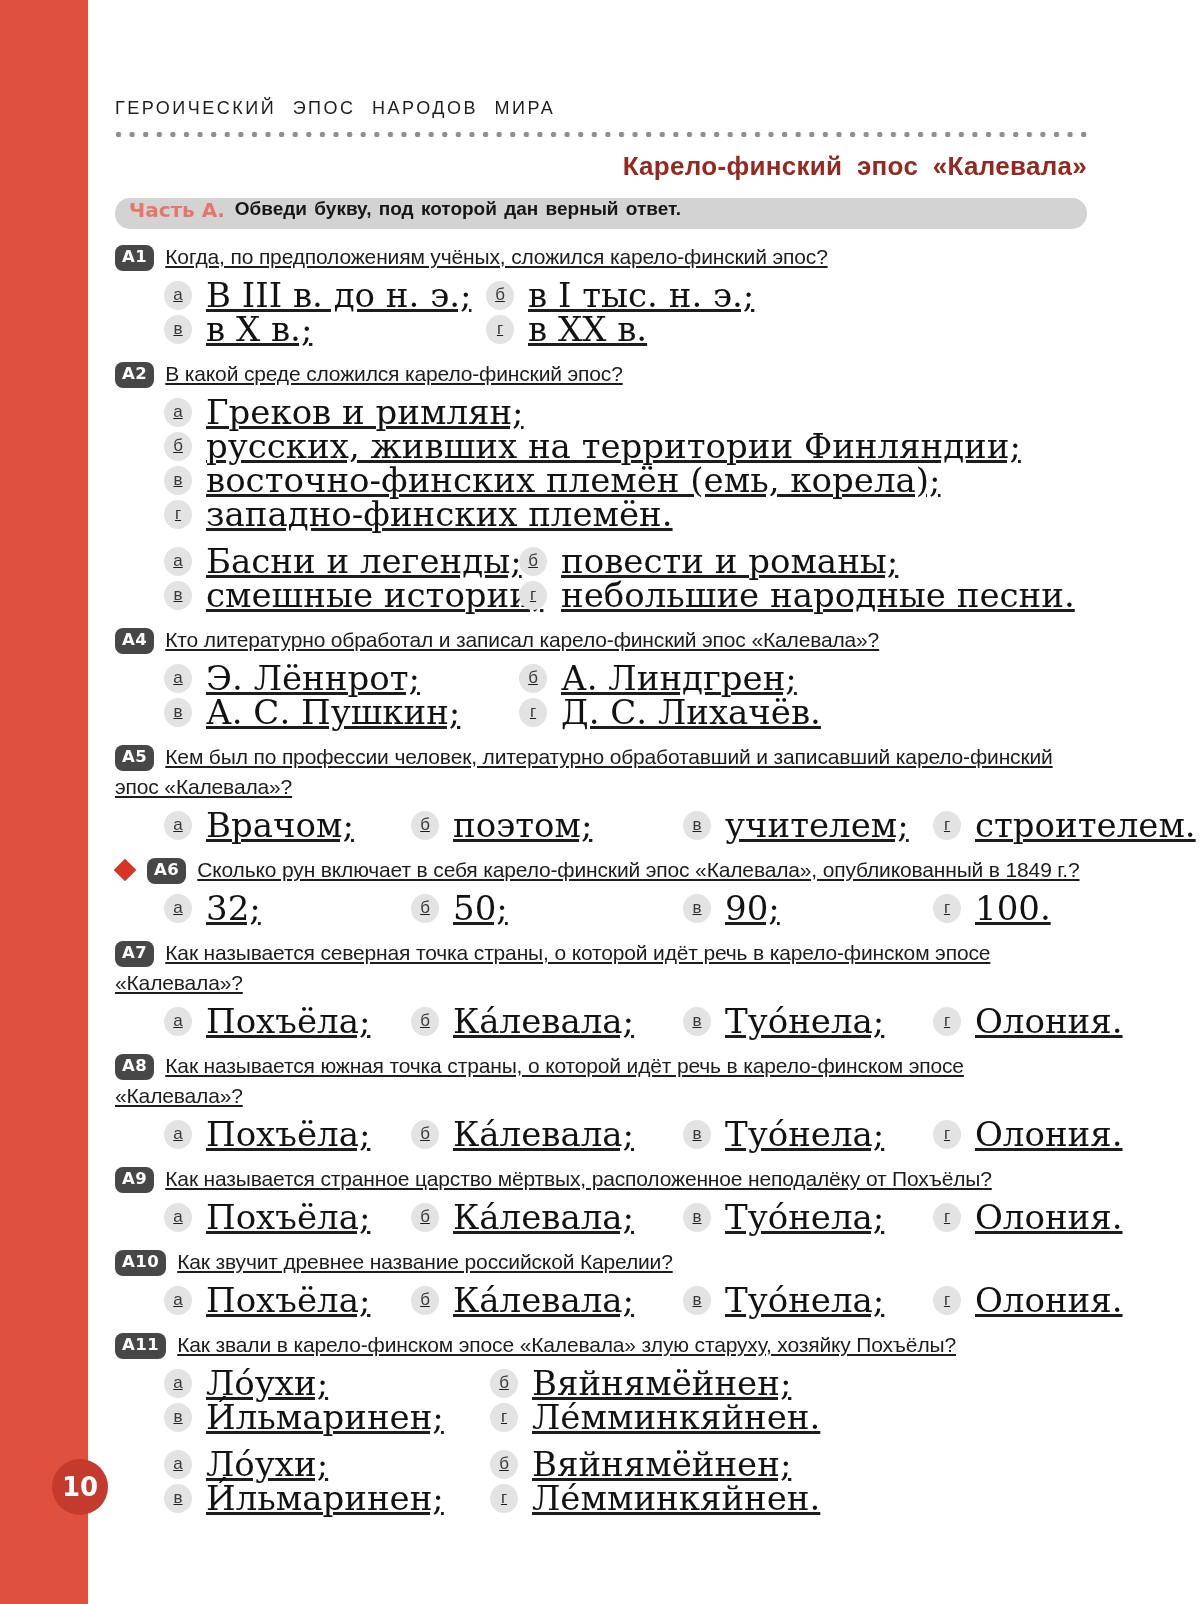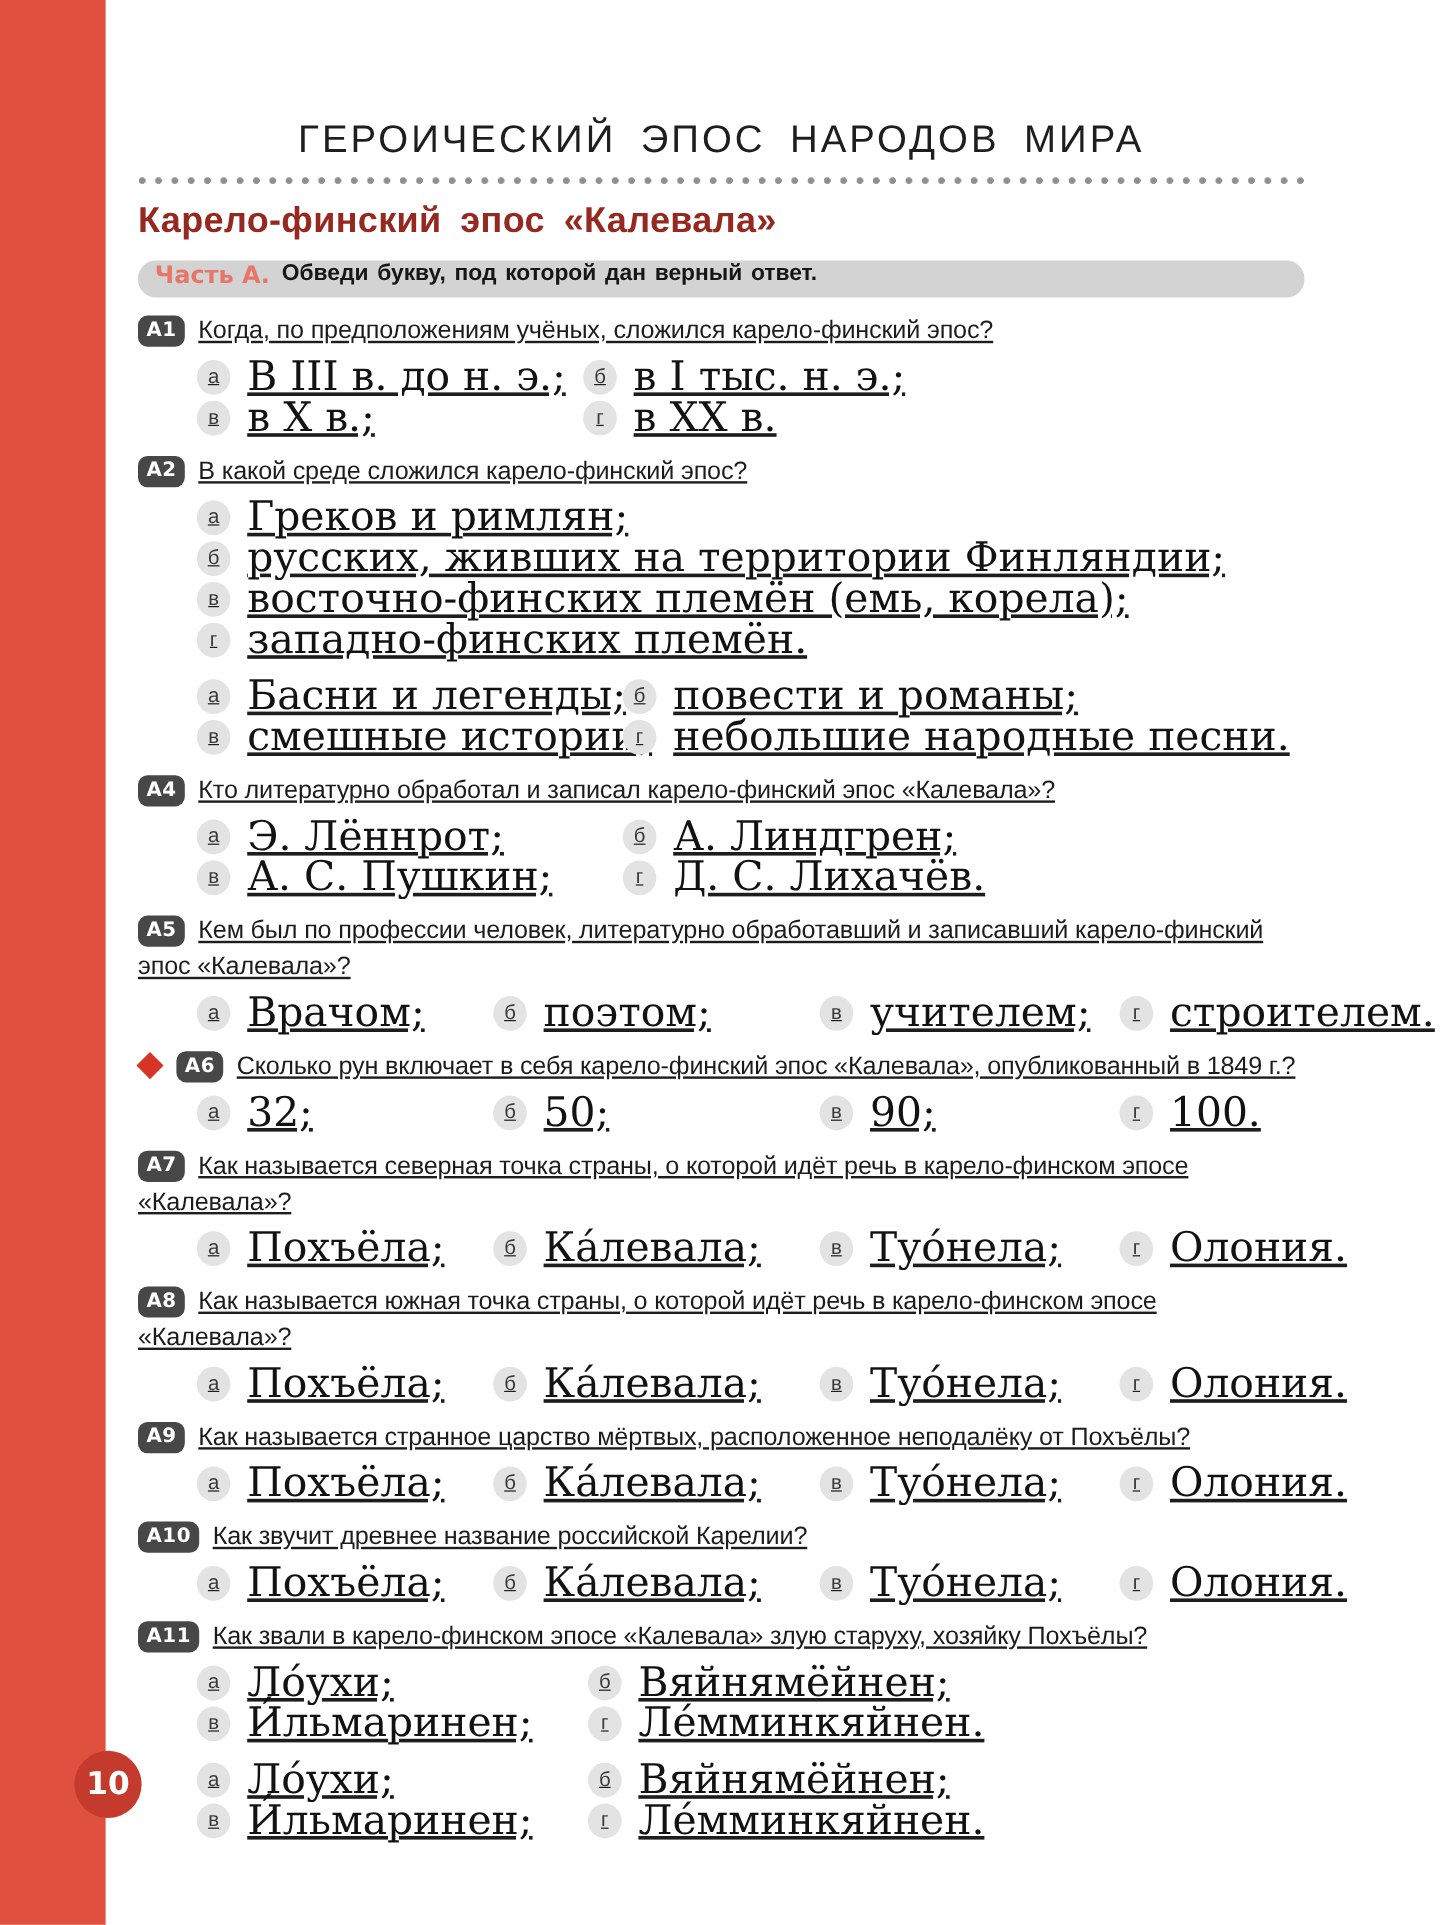--- a/index.html
+++ b/index.html
@@ -16,36 +16,36 @@
   html,body{margin:0;padding:0;}
   body{
     width:1200px;height:1604px;position:relative;background:#ffffff;
     font-family:"Liberation Sans",sans-serif;color:#1d1d1d;overflow:hidden;
   }
   .spine{
     position:absolute;left:0;top:0;width:88px;height:1604px;
     background:var(--spine-red);
   }
   .page-circle{
-    position:absolute;left:62px;top:1459px;width:56px;height:56px;border-radius:50%;
+    position:absolute;left:52px;top:1459px;width:56px;height:56px;border-radius:50%;
     background:var(--circle-red);color:#fff;display:flex;align-items:center;justify-content:center;
     font-size:26px;font-weight:bold;font-family:"DejaVu Sans",sans-serif;
   }
   .content{position:absolute;left:115px;top:0;width:972px;}
   .doc-title{
-    margin-top:98px;text-align:center;font-size:32px;font-weight:400;
+    margin-top:98px;font-size:18px;font-weight:400;
     letter-spacing:2.5px;word-spacing:9px;color:#1e1e1e;white-space:nowrap;
   }
   .dotted-line{
     margin-top:12px;height:7px;width:100%;
     background-image:radial-gradient(circle at 3.5px 3.5px,var(--dot-gray) 2.6px,transparent 3px);
     background-size:13.6px 7px;background-repeat:repeat-x;
   }
   .section-title{
-    margin-top:13px;text-align:left;font-size:30px;font-weight:bold;
+    margin-top:13px;text-align:right;font-size:26px;font-weight:bold;
     word-spacing:7px;letter-spacing:.3px;color:var(--heading-red);white-space:nowrap;
   }
   .part-bar{
     margin-top:16px;height:31px;border-radius:15px;background:var(--bar-gray);
     display:flex;padding:0 14px;gap:10px;box-sizing:border-box;
   }
   .part-label{
     font-weight:bold;font-size:20px;color:var(--part-label-red);
     font-family:"DejaVu Sans",sans-serif;white-space:nowrap;
   }

